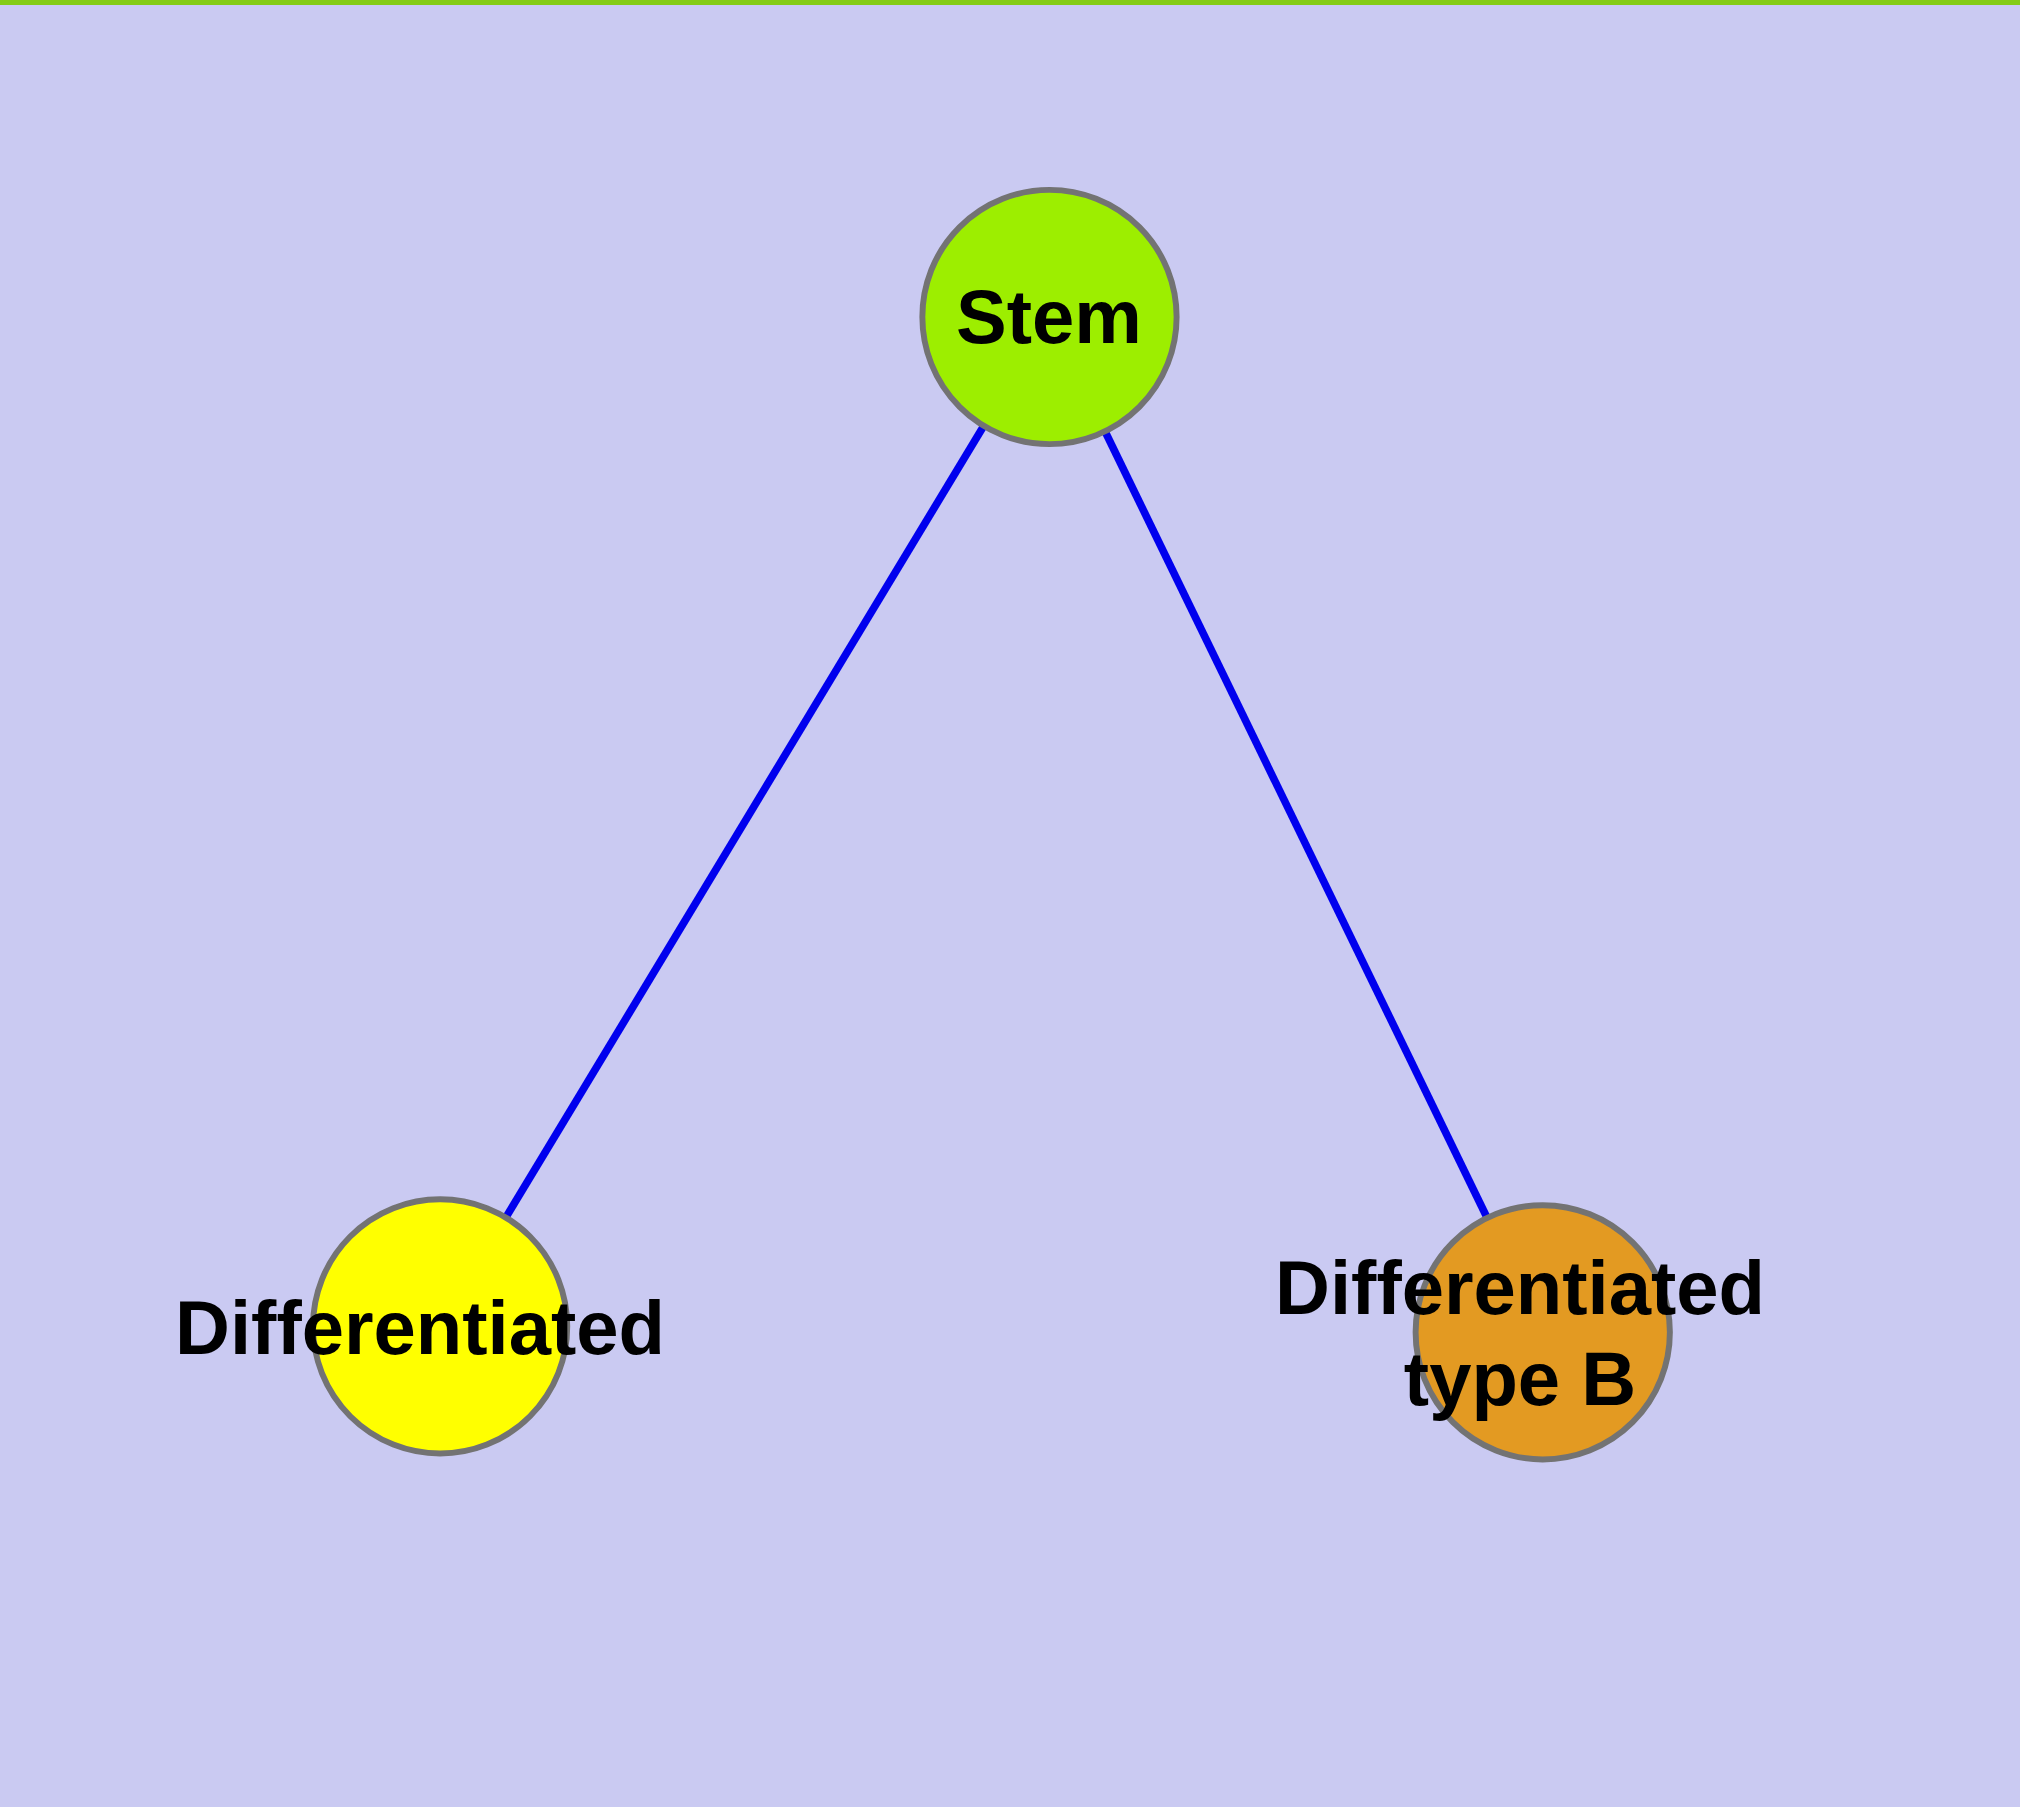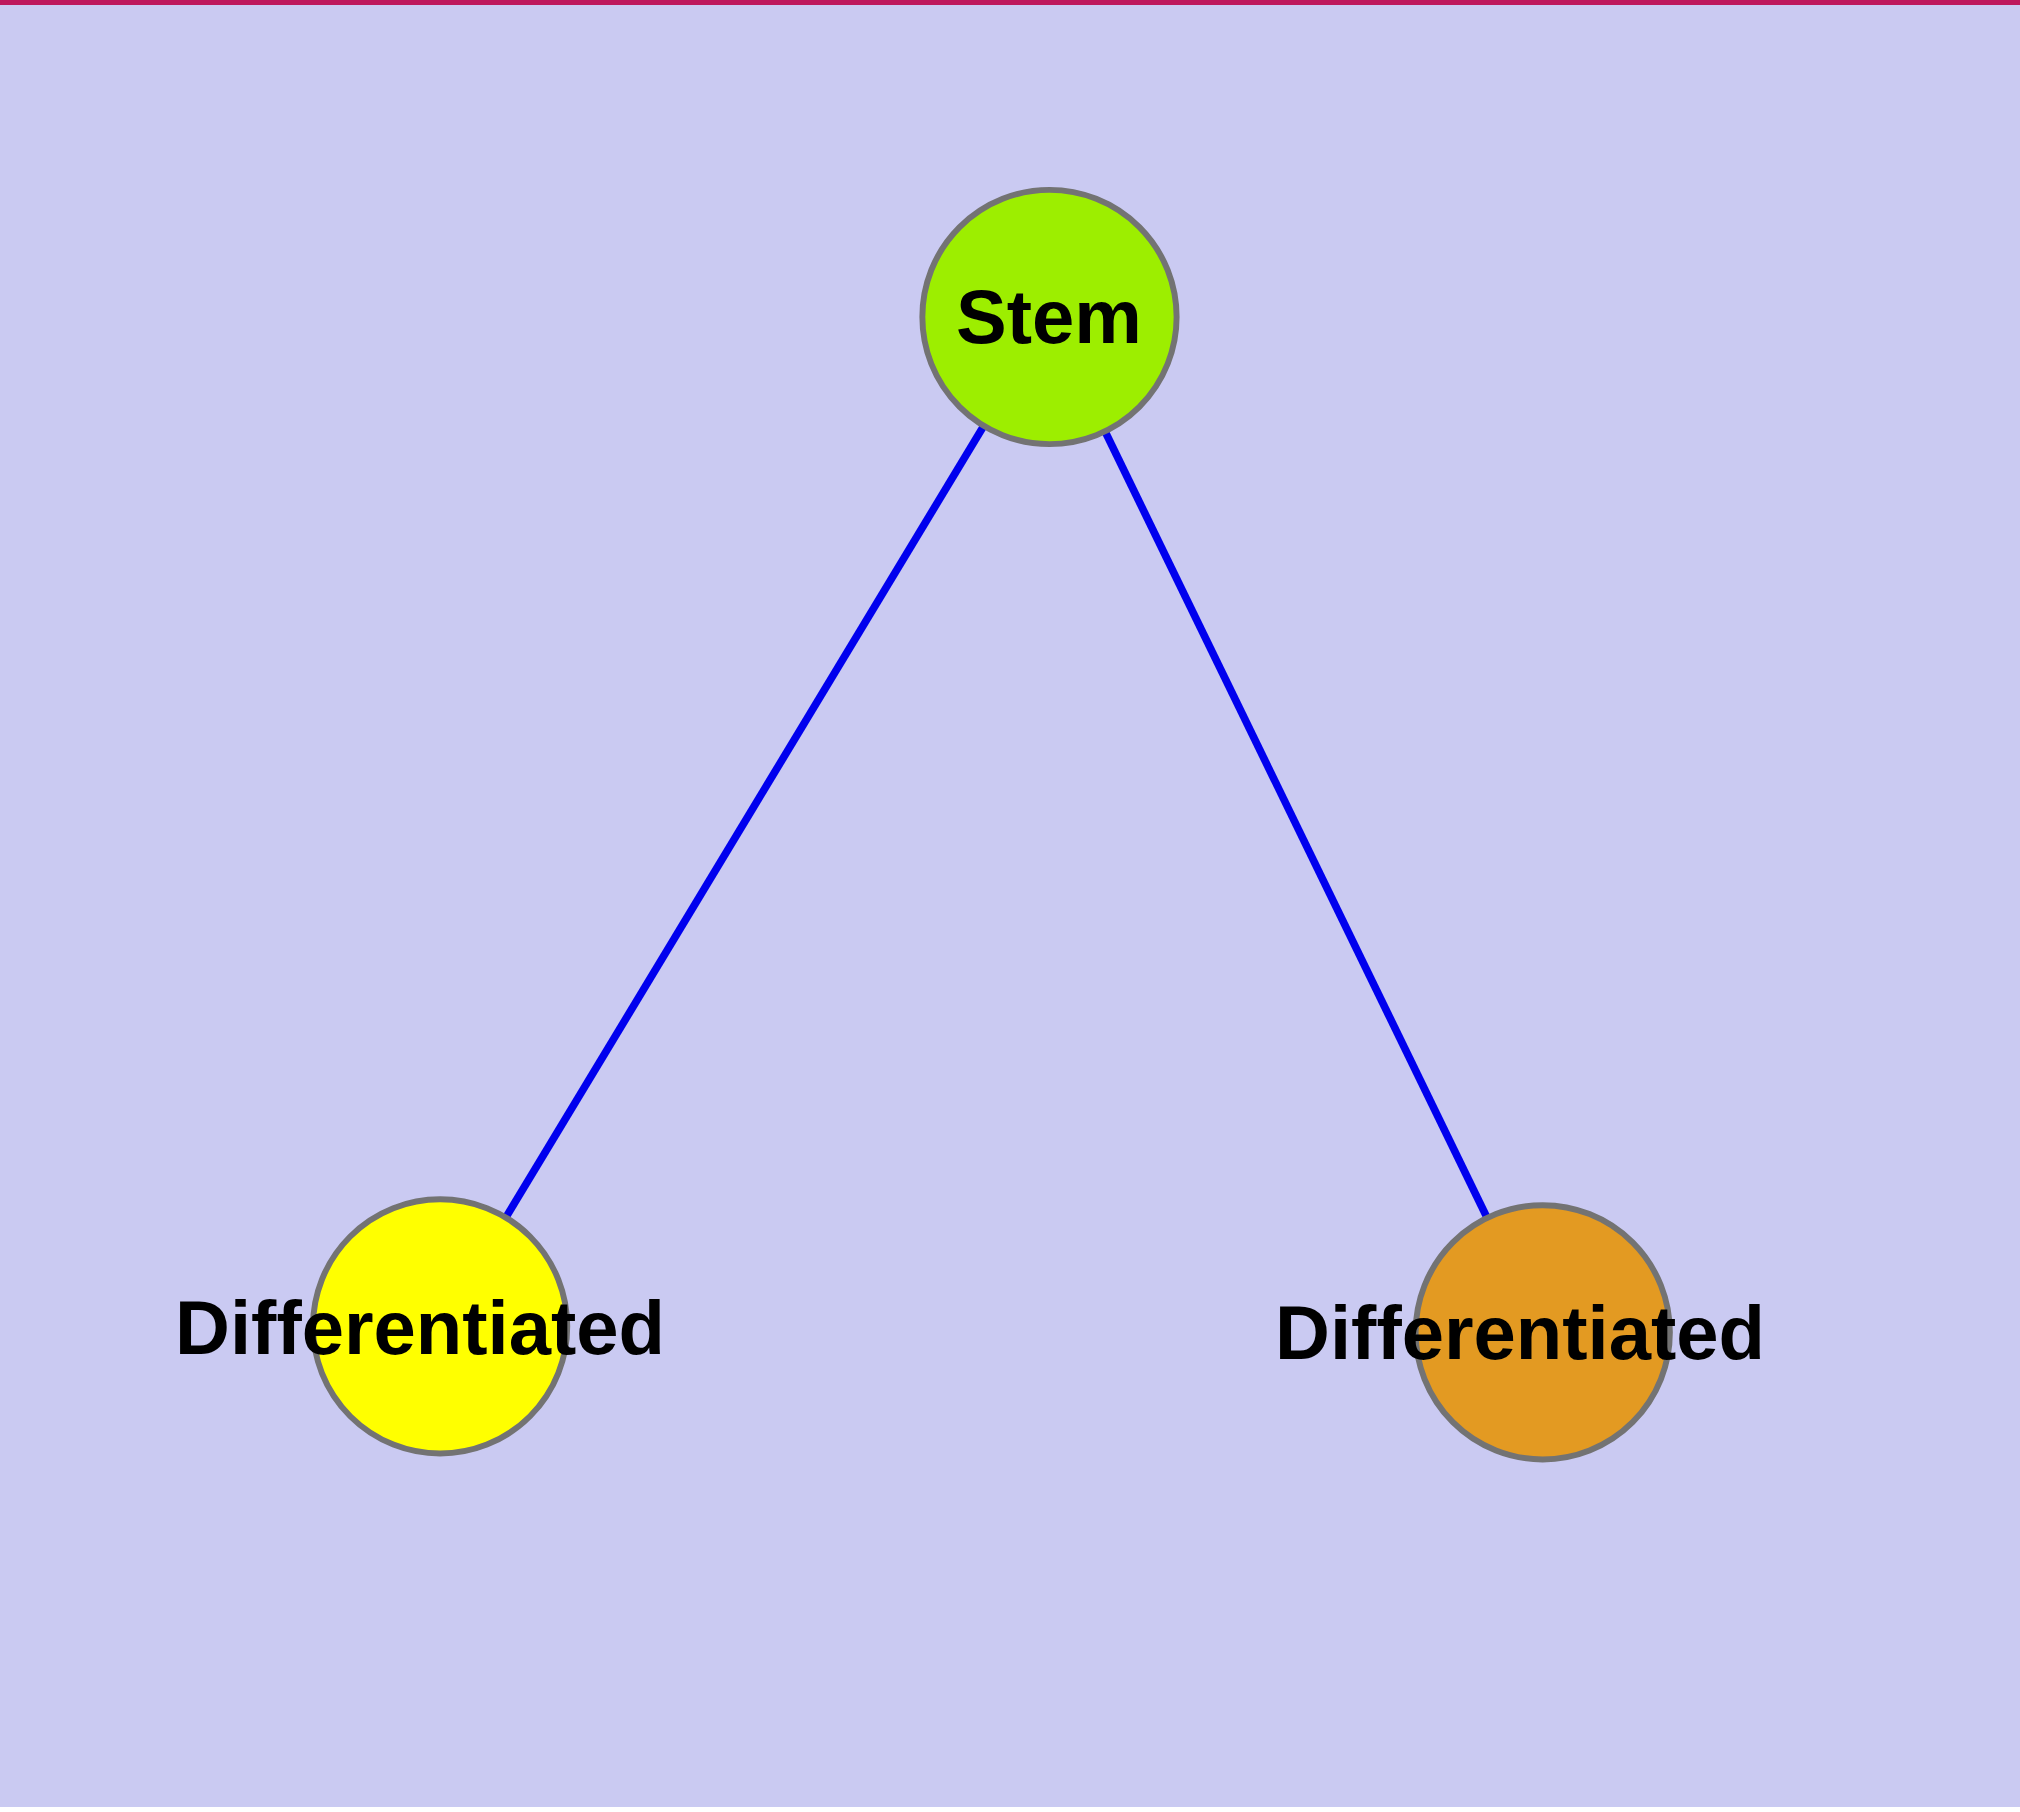--- a/index.html
+++ b/index.html
@@ -7,21 +7,21 @@
     padding: 0;
     background: #ffffff;
     width: 2021px;
     height: 1812px;
     overflow: hidden;
   }
   .canvas {
     position: relative;
     width: 2021px;
     height: 1360px;
-    background: #be185d;
+    background: #84cc16;
     font-family: "Liberation Sans", sans-serif;
   }
   .plot-bg {
     position: absolute;
     left: 0;
     top: 5.1px;
     width: 2021px;
     height: 1802px;
     background: #cacaf2; 
   }
@@ -65,16 +65,17 @@
   <div class="node-label" style="left: 1049px; top: 317px; color: rgb(0, 0, 0);" data-bind-css="color:diagram.label_color">
     <span class="line" data-bind="diagram.nodes.0.lines.0">Stem</span>
   </div>
 
   <div class="node-label" style="left: 420px; top: 1328px; color: rgb(0, 0, 0);" data-bind-css="color:diagram.label_color">
     <span class="line" data-bind="diagram.nodes.1.lines.0">Differentiated</span>
   </div>
 
   <div class="node-label" style="left: 1520px; top: 1333px; color: rgb(0, 0, 0);" data-bind-css="color:diagram.label_color">
     <span class="line" data-bind="diagram.nodes.2.lines.0">Differentiated</span>
+    <span class="line" data-bind="diagram.nodes.2.lines.1">type B</span>
   </div>
 
 </div>
 
 
 </body></html>

